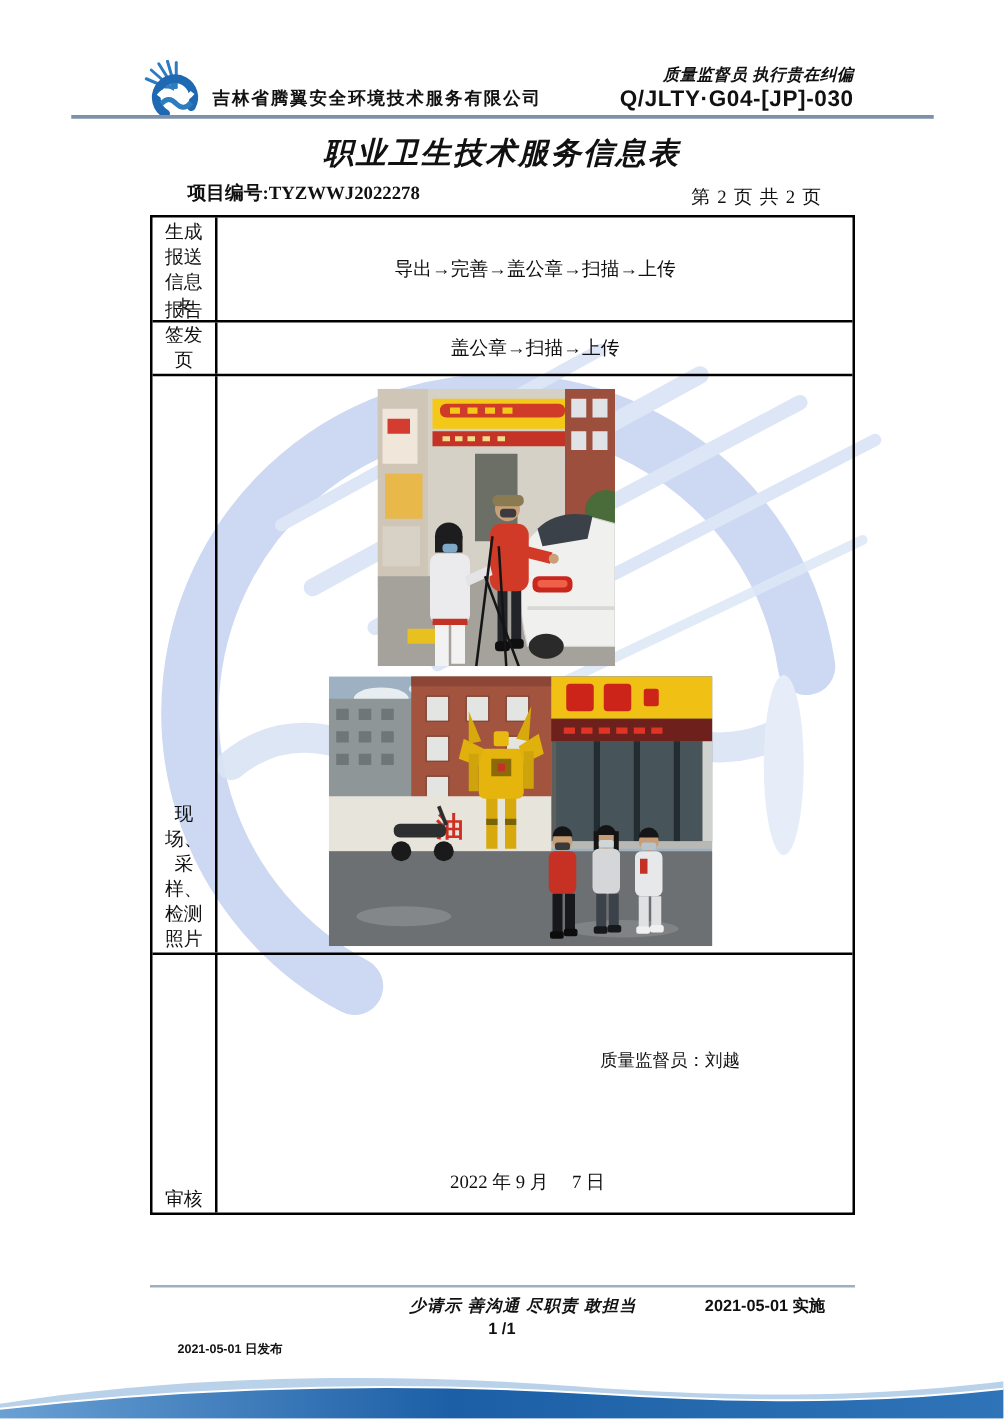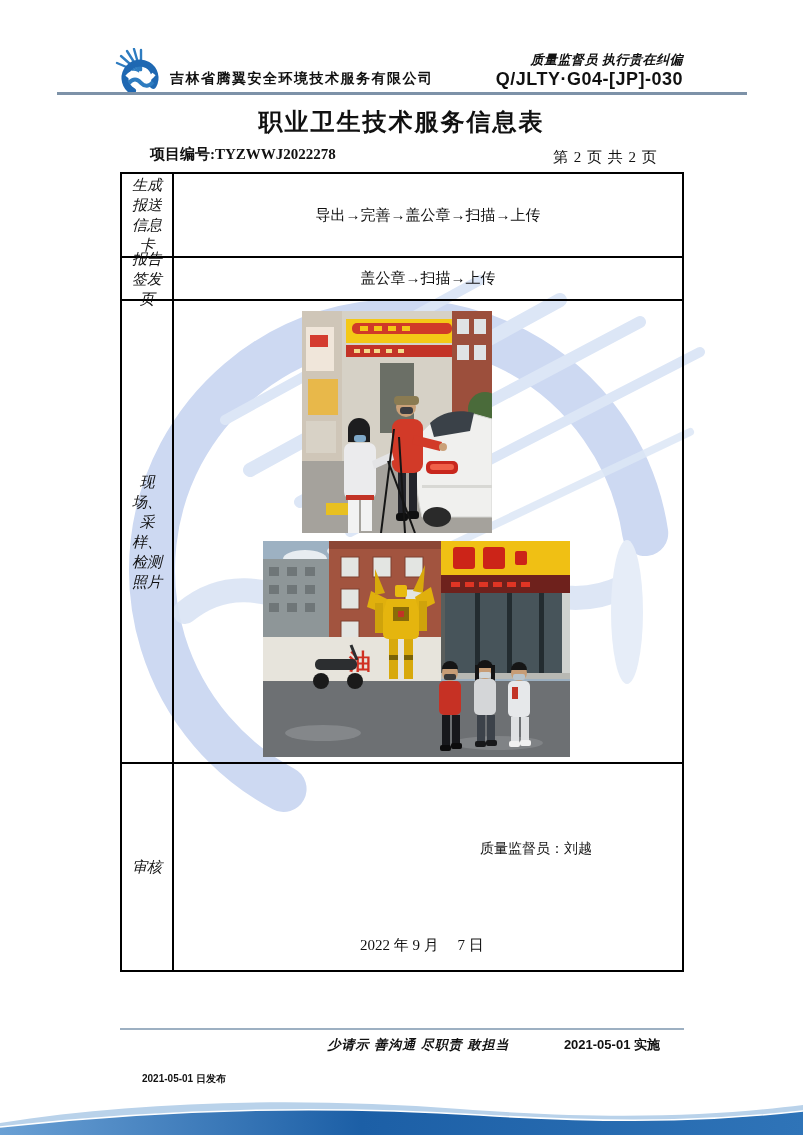--- a/index.html
+++ b/index.html
@@ -9,30 +9,30 @@
   .sans{font-family:"Liberation Sans","DejaVu Sans",sans-serif;}
   .b{font-weight:bold;}
   .i{font-style:italic;}
 
   
   .logo{left:114px;top:48px;width:52px;height:50px;}
   .company{left:170px;top:70px;font-size:14px;letter-spacing:1.5px;}
   .slogan-top{top:51px;right:120px;font-size:13px;letter-spacing:.5px;}
   .doc-code{top:69px;right:120px;font-size:18px;letter-spacing:.5px;}
   .hrule{left:57px;top:92px;width:690px;height:3px;background:#7d92a8;}
-  .title{left:0;top:106px;width:803px;text-align:center;font-size:24px;letter-spacing:2px;}
+  .title{left:0;top:106px;width:803px;text-align:center;font-size:24px;letter-spacing:2px;font-style:italic;}
   .project-no{left:150px;top:145px;font-size:15px;}
   .page-info{left:553px;top:148px;font-size:15px;letter-spacing:1px;}
 
   
   .doc-table{left:120px;top:172px;width:564px;border:2px solid #000;box-sizing:border-box;background:transparent;}
   .trow{display:flex;border-bottom:2px solid #000;box-sizing:border-box;}
   .trow.last{border-bottom:none;}
   .lcol{width:52px;border-right:2px solid #000;box-sizing:border-box;display:flex;
-        flex-direction:column;align-items:center;justify-content:center;font-size:15px;font-style:italic;}
+        flex-direction:column;align-items:center;justify-content:flex-end;font-size:15px;}
   .lcol span{display:block;line-height:20px;text-align:center;white-space:nowrap;}
   .ccol{flex:1;display:flex;align-items:center;justify-content:center;font-size:15px;position:relative;}
   .ccol.block{display:block;}
   .r1{height:84px;}
   .r2{height:43px;}
   .r3{height:463px;}
   .r4{height:206px;}
   .photo{position:absolute;overflow:hidden;}
   .photo1{left:128px;top:10px;width:190px;height:222px;}
   .photo2{left:89px;top:240px;width:307px;height:216px;}
@@ -322,20 +322,21 @@
         <div class="review-date">2022 年 9  月　 7 日</div>
       </div>
     </div>
 
   </div>
 
   <div class="abs frule"></div>
   <div class="abs f-release sans b">2021-05-01 日发布</div>
   <div class="abs f-slogan sans b i">少请示 善沟通 尽职责 敢担当</div>
   <div class="abs f-impl sans b">2021-05-01 实施</div>
+  <div class="abs f-page sans b">1 /1</div>
 
   <svg class="abs bottom-wave" viewBox="0 0 803 38" preserveAspectRatio="none">
     <defs>
       <linearGradient id="wg" x1="0" y1="0" x2="1" y2="0">
         <stop offset="0" stop-color="#6aa0d4"></stop>
         <stop offset="0.45" stop-color="#1c5fa6"></stop>
         <stop offset="1" stop-color="#2f74b8"></stop>
       </linearGradient>
     </defs>
     <path d="M0,26 C140,4 300,0 460,12 C620,24 720,18 803,8 L803,38 L0,38 Z" fill="#b9d2ea"></path>

